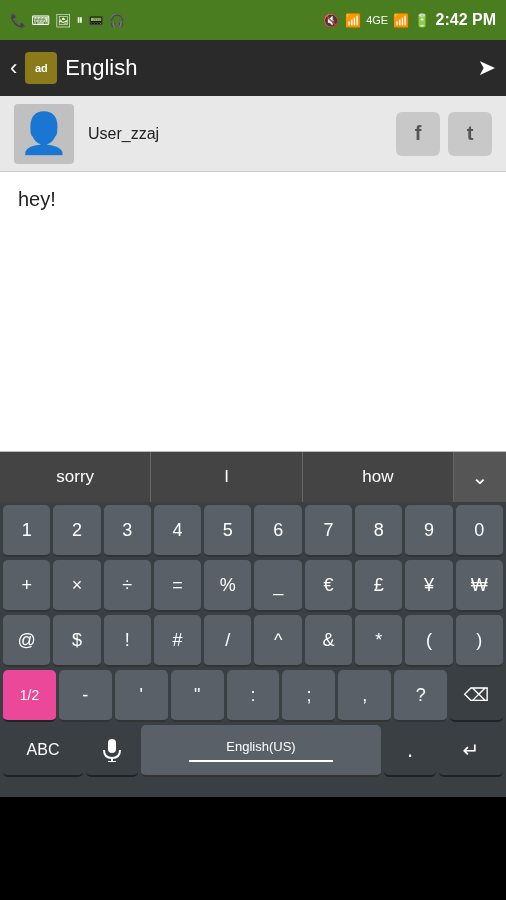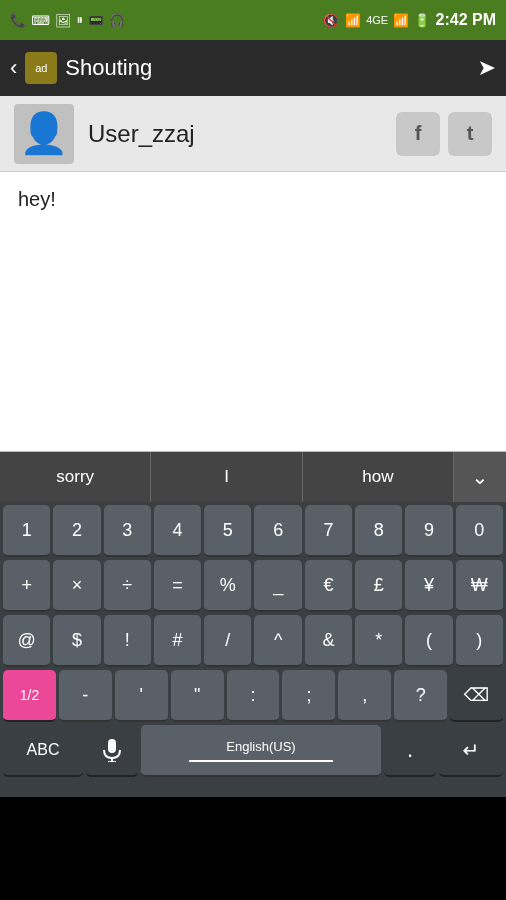--- a/index.html
+++ b/index.html
@@ -64,21 +64,21 @@
     .app-icon {
       width: 32px;
       height: 32px;
       background: #8b7a1a;
       border-radius: 4px;
       display: flex;
       align-items: center;
       justify-content: center;
       color: white;
       font-size: 11px;
-      font-weight: normal;
+      font-weight: bold;
     }
     .top-bar-title {
       color: white;
       font-size: 22px;
       font-weight: 400;
     }
     .send-button-icon {
       color: white;
       font-size: 22px;
       cursor: pointer;
@@ -103,21 +103,21 @@
       display: flex;
       align-items: center;
       justify-content: center;
     }
     .avatar-silhouette {
       font-size: 40px;
       color: #555;
     }
     .username {
       flex: 1;
-      font-size: 24px;
+      font-size: 16px;
       color: #222;
       font-weight: 400;
     }
     .social-buttons {
       display: flex;
       gap: 8px;
     }
     .social-btn {
       width: 44px;
       height: 44px;
@@ -323,21 +323,21 @@
     <span class="status-icon-unicode">📶</span>
     <span class="status-icon-unicode">🔋</span>
     <span class="status-time">2:42 PM</span>
   </div>
 </div>
 
 <div id="top-bar">
   <div class="top-bar-left">
     <span class="back-arrow">‹</span>
     <div class="app-icon">ad</div>
-    <span class="top-bar-title">Shouting</span>
+    <span class="top-bar-title">English</span>
   </div>
   <span class="send-button-icon">➤</span>
 </div>
 
 <div id="user-header">
   <div class="avatar-box">
     <span class="avatar-silhouette">👤</span>
   </div>
   <span class="username">User_zzaj</span>
   <div class="social-buttons">

